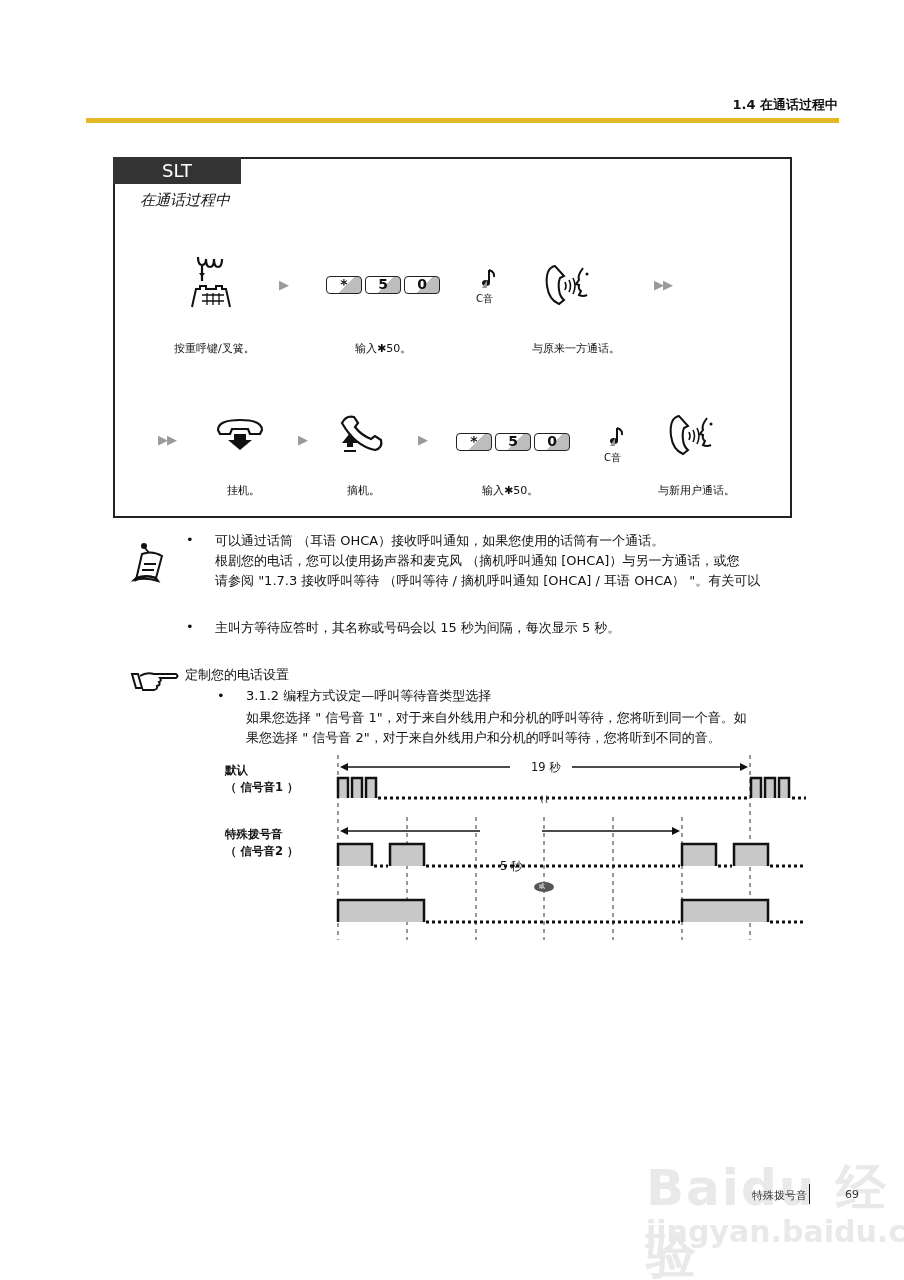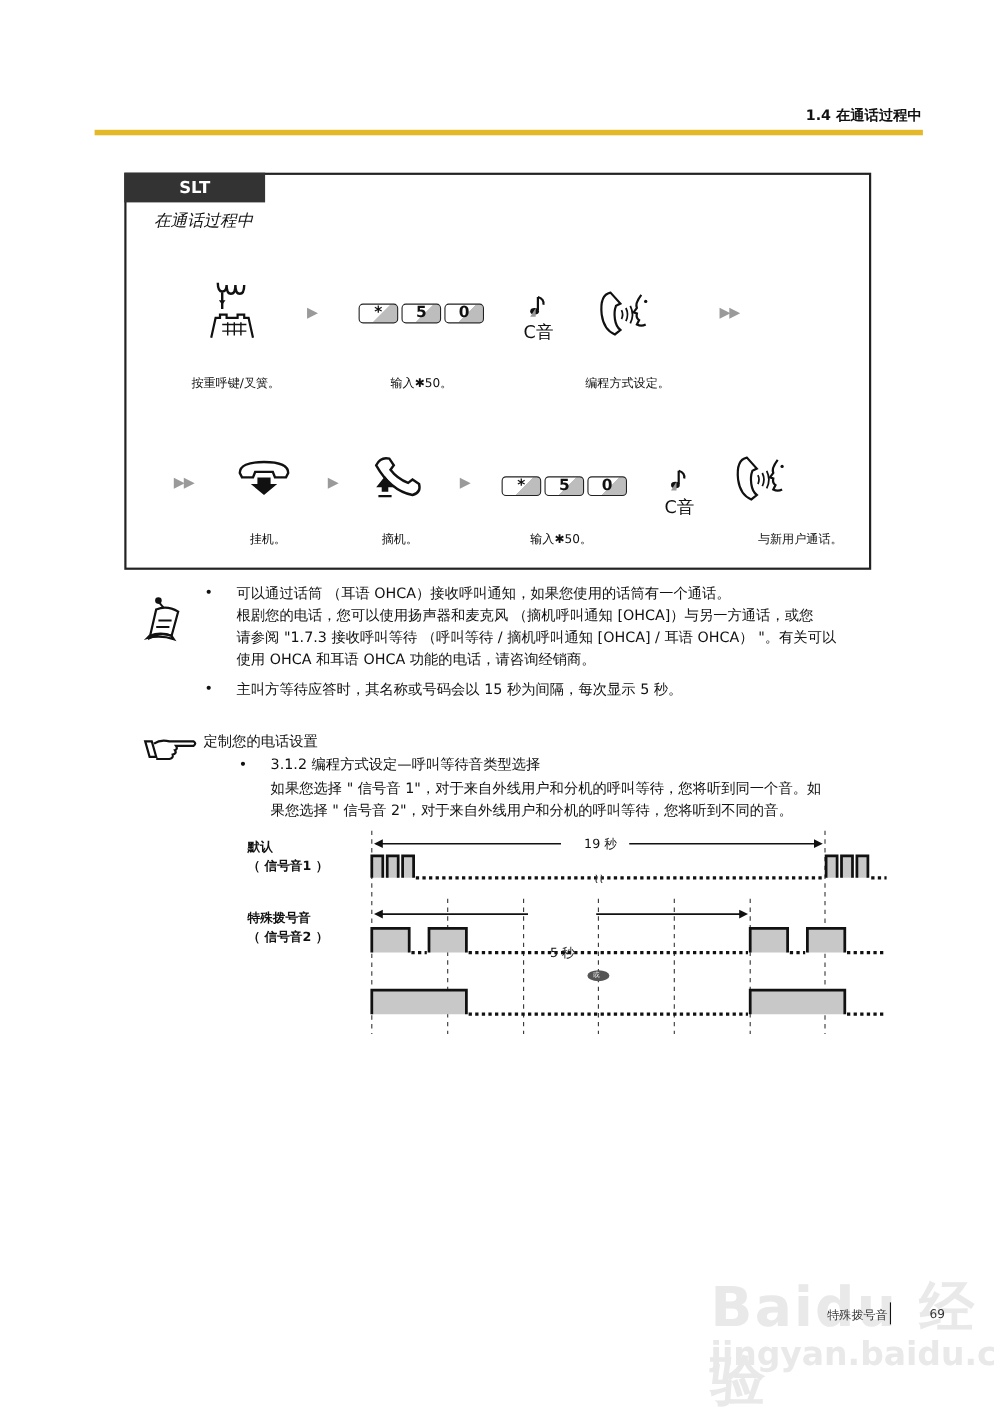--- a/index.html
+++ b/index.html
@@ -4,30 +4,30 @@
 <style>
   html, body { margin:0; padding:0; background:#fff; }
   body { width:904px; height:1280px; position:relative; overflow:hidden;
          font-family:"DejaVu Sans", "Liberation Sans", sans-serif; color:#111; }
   .abs { position:absolute; }
   .header-title { right:66px; top:96px; font-size:13px; font-weight:bold; }
   .header-rule { left:86px; top:118px; width:753px; height:5px; background:#e3b92a; }
 
   .slt-box { left:113px; top:157px; width:679px; height:361px; border:2px solid #222; box-sizing:border-box; }
   .slt-tag { left:113px; top:157px; width:128px; height:27px; background:#333; color:#fff;
-             font-size:15px; font-weight:bold; text-align:center; line-height:27px; }
+             font-size:18px; font-weight:normal; text-align:center; line-height:27px; }
   .slt-sub { left:140px; top:191px; font-size:15px; font-style:italic; }
 
   .step-label { font-size:11px; text-align:center; white-space:nowrap; }
   .arrow { color:#9a9a9a; font-size:13px; letter-spacing:-1px; }
   .keys { display:flex; gap:3px; }
   .key { width:36px; height:18px; border:1.6px solid #222; border-radius:4px; box-sizing:border-box;
          background:linear-gradient(135deg,#fff 55%,#bdbdbd 56%); font-size:14px; font-weight:bold;
          text-align:center; line-height:15px; }
-  .ctone { font-size:16px; text-align:right; }
+  .ctone { font-size:10px; text-align:right; }
   .note-text { font-size:13px; line-height:20px; }
   .bullet { font-size:13px; }
   .sig-label { font-size:11.5px; font-weight:bold; line-height:17px; }
   .footer { font-size:11px; color:#333; }
   .watermark { color:#e9e9e9; font-weight:bold; }
 </style>
 </head>
 <body>
 
 <div class="abs header-title">1.4 在通话过程中</div>
@@ -65,21 +65,21 @@
     <path d="M12 2 q-10 2 -8 20 q2 14 12 18 l5-4 q-4-3 -5-10 q-1-7 1-12 l4-2z" fill="none" stroke="#111" stroke-width="2"></path>
     <path d="M22 18 q2 4 0 8 M26 16 q3 6 0 12 M30 14 q4 8 0 16" fill="none" stroke="#111" stroke-width="1.6"></path>
     <path d="M40 4 q-6 8 -4 12 l-3 4 l3 1 q-1 4 2 6 l-2 4 q4 2 8 0" fill="none" stroke="#111" stroke-width="2"></path>
     <circle cx="44" cy="10" r="1.5" fill="#111"></circle>
   </svg>
 </div>
 <div class="abs arrow" style="left:654px;top:277px;">▶▶</div>
 
 <div class="abs step-label" style="left:174px;top:341px;">按重呼键/叉簧。</div>
 <div class="abs step-label" style="left:355px;top:341px;">输入✱50。</div>
-<div class="abs step-label" style="left:532px;top:341px;">编程方式设定。</div>
+<div class="abs step-label" style="left:532px;top:341px;">与原来一方通话。</div>
 
 <div class="abs arrow" style="left:158px;top:432px;">▶▶</div>
 <div class="abs" style="left:214px;top:416px;">
   <svg width="52" height="36" viewBox="0 0 52 36">
     <path d="M4 14 q0-10 22-10 q22 0 22 10 l-2 4 h-10 l-2-5 h-16 l-2 5 h-10z" fill="none" stroke="#111" stroke-width="2.2"></path>
     <path d="M20 18 h12 v6 h6 l-12 10 l-12-10 h6z" fill="#111"></path>
   </svg>
 </div>
 <div class="abs arrow" style="left:298px;top:432px;">▶</div>
 <div class="abs" style="left:338px;top:413px;">
@@ -109,37 +109,36 @@
     <path d="M12 2 q-10 2 -8 20 q2 14 12 18 l5-4 q-4-3 -5-10 q-1-7 1-12 l4-2z" fill="none" stroke="#111" stroke-width="2"></path>
     <path d="M22 18 q2 4 0 8 M26 16 q3 6 0 12 M30 14 q4 8 0 16" fill="none" stroke="#111" stroke-width="1.6"></path>
     <path d="M40 4 q-6 8 -4 12 l-3 4 l3 1 q-1 4 2 6 l-2 4 q4 2 8 0" fill="none" stroke="#111" stroke-width="2"></path>
     <circle cx="44" cy="10" r="1.5" fill="#111"></circle>
   </svg>
 </div>
 
 <div class="abs step-label" style="left:227px;top:483px;">挂机。</div>
 <div class="abs step-label" style="left:347px;top:483px;">摘机。</div>
 <div class="abs step-label" style="left:482px;top:483px;">输入✱50。</div>
-<div class="abs step-label" style="left:658px;top:483px;margin-left:31px;">与新用户通话。</div>
+<div class="abs step-label" style="left:658px;top:483px;">与新用户通话。</div>
 
 <div class="abs" style="left:130px;top:540px;">
   <svg width="44" height="52" viewBox="0 0 44 52">
     <circle cx="14" cy="6" r="3" fill="#111"></circle>
       <path d="M15 8 l10 12" stroke="#111" stroke-width="1.8"></path>
     <path d="M12 14 q10-4 20 2 l-6 22 q-10-4 -20 2z" fill="#fff" stroke="#111" stroke-width="2"></path>
     <path d="M4 40 l2-2 q10-4 20 0 l2 3 q-12-4 -24-1z" fill="none" stroke="#111" stroke-width="2"></path>
     <path d="M14 24 h12 M12 30 h12" stroke="#111" stroke-width="1.8"></path>
   </svg>
 </div>
 <div class="abs bullet" style="left:186px;top:532px;">•</div>
 <div class="abs note-text" style="left:215px;top:531px;">
   <div>可以通过话筒 （耳语 OHCA）接收呼叫通知，如果您使用的话筒有一个通话。</div>
   <div>根剧您的电话，您可以使用扬声器和麦克风 （摘机呼叫通知 [OHCA]）与另一方通话，或您</div>
   <div>请参阅 "1.7.3 接收呼叫等待 （呼叫等待 / 摘机呼叫通知 [OHCA] / 耳语 OHCA） "。有关可以</div>
-  <div>使用 OHCA 和耳语 OHCA 功能的电话，请咨询经销商。</div>
 </div>
 <div class="abs bullet" style="left:186px;top:619px;">•</div>
 <div class="abs note-text" style="left:215px;top:618px;">主叫方等待应答时，其名称或号码会以 15 秒为间隔，每次显示 5 秒。</div>
 
 <div class="abs" style="left:130px;top:670px;">
   <svg width="50" height="22" viewBox="0 0 50 22">
     <path d="M2 4 l6 0 l4 14 l-6 0z" fill="none" stroke="#111" stroke-width="2"></path>
     <path d="M10 6 q6-4 14-2 h22 q3 2 0 4 h-16 q2 3 -1 4 q2 3 -2 4 q1 3 -3 4 h-12" fill="none" stroke="#111" stroke-width="2"></path>
   </svg>
 </div>

